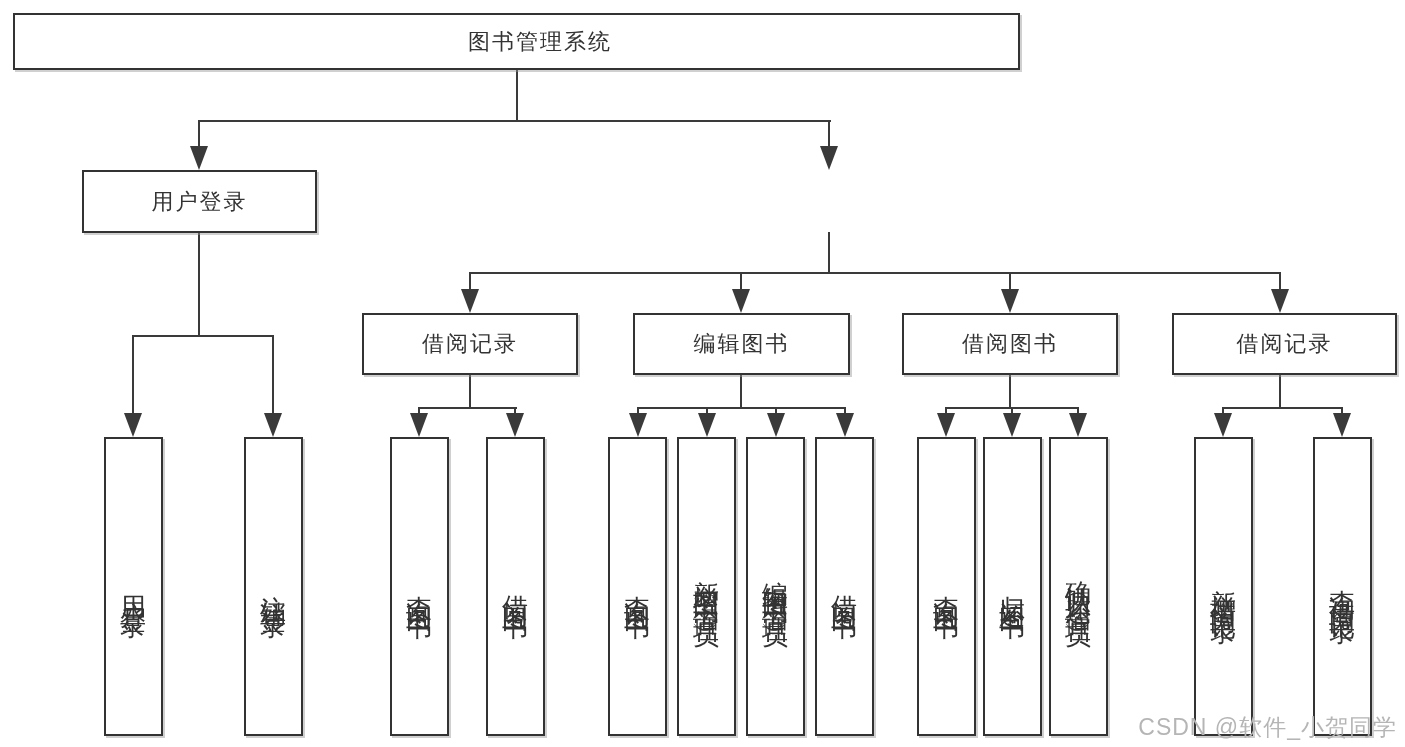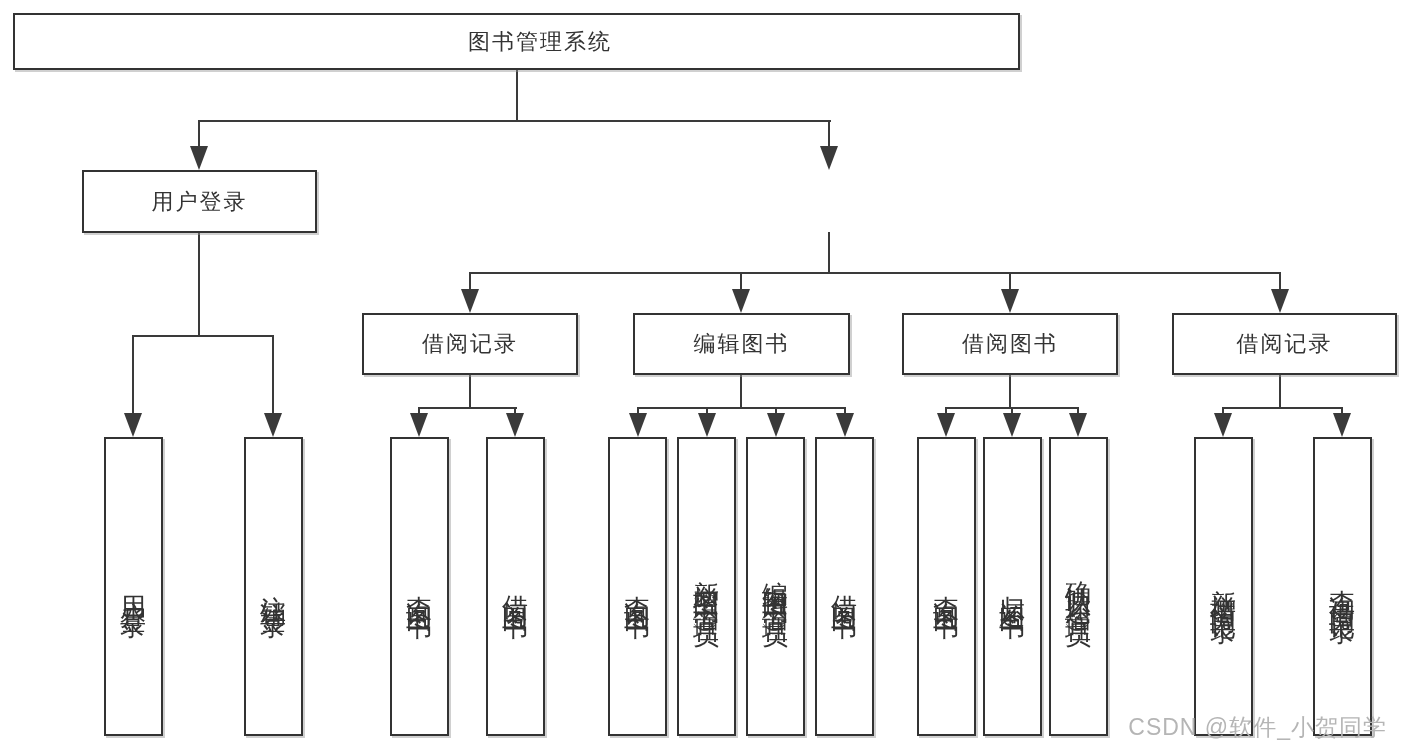--- a/index.html
+++ b/index.html
@@ -22,21 +22,21 @@
     font-size:26px; letter-spacing:6px; line-height:1;
   }
   .vl { position:absolute; width:2px;  background:#3a3a3a; z-index:1; }
   .hl { position:absolute; height:2px; background:#3a3a3a; z-index:1; }
   .arrow {
     position:absolute; width:0; height:0; z-index:1;
     border-left:9px solid transparent; border-right:9px solid transparent;
     border-top:24px solid #3a3a3a;
   }
   .watermark {
-    position:absolute; top:712px; right:18px; z-index:5;
+    position:absolute; top:712px; right:8px; z-index:5;
     font-size:23px; letter-spacing:1px; color:#b5b5b5;
   }
 </style>
 </head>
 <body>
 
 <div class="canvas">
 
   <div class="box h root">图书管理系统</div>
 

